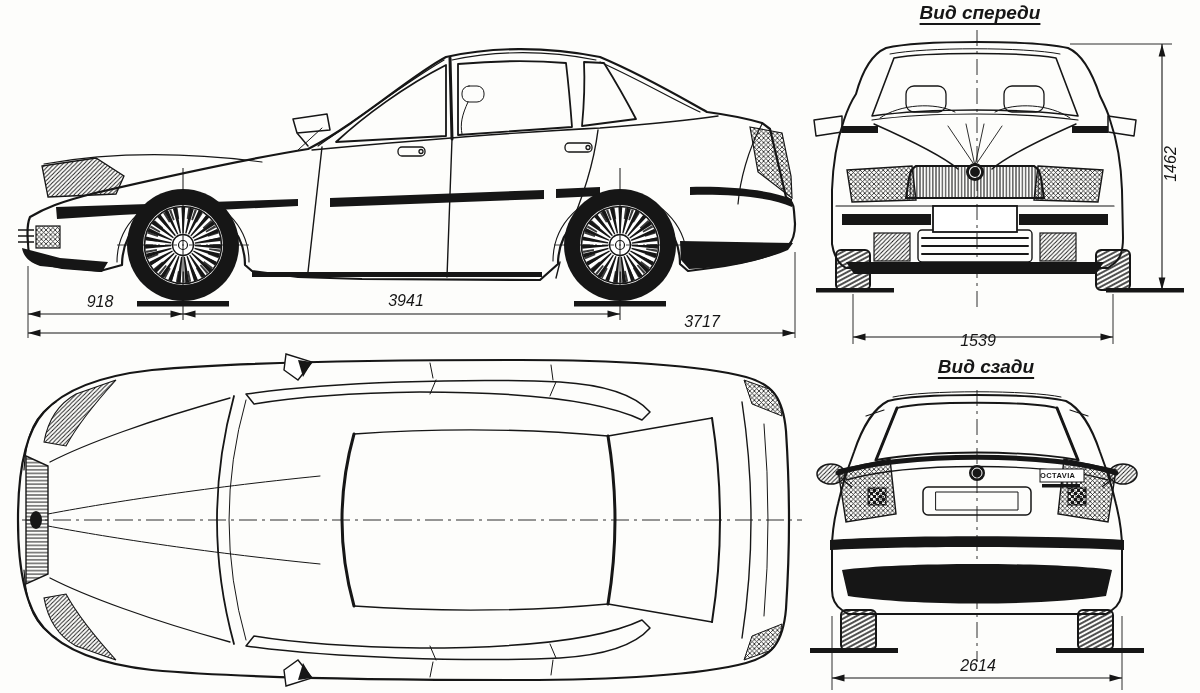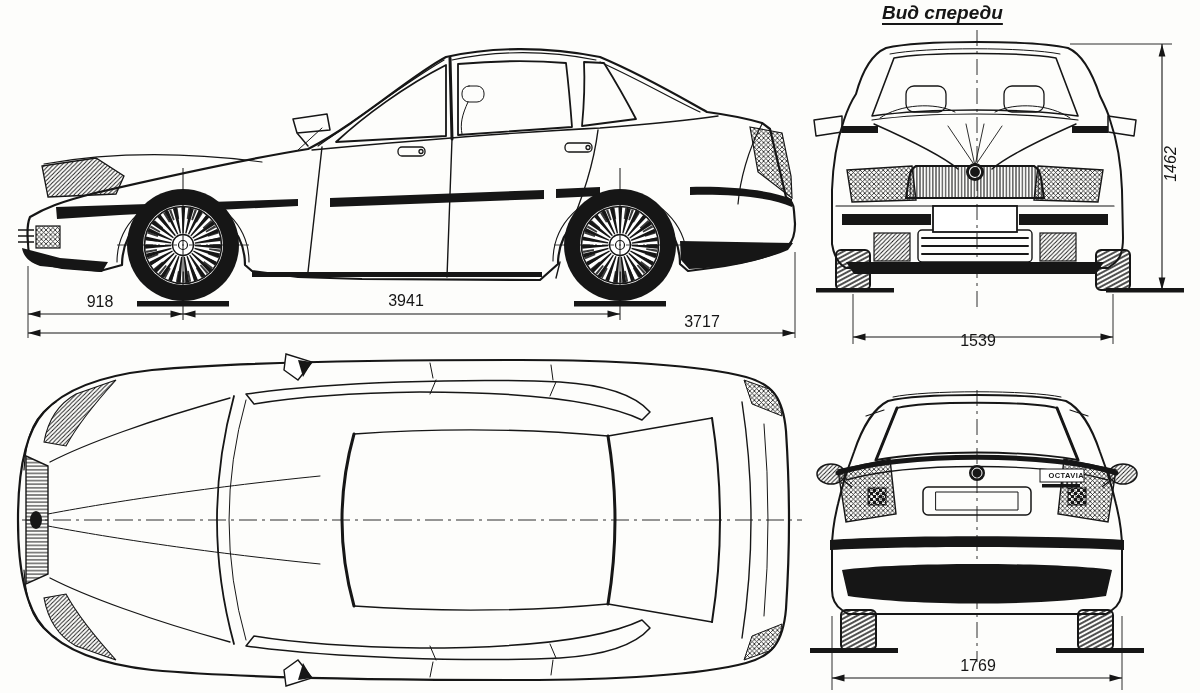--- a/index.html
+++ b/index.html
@@ -1,28 +1,28 @@
 <!DOCTYPE html>
 <html><head>
 <meta charset="utf-8">
 <style>
   html,body{margin:0;padding:0;background:#e8e8e8;}
   #canvas{position:relative;width:1200px;height:693px;background:#fdfdfb;overflow:hidden;
           font-family:"Liberation Sans",sans-serif;color:#161616;}
   #canvas svg{position:absolute;}
-  .lbl{position:absolute;font-size:16px;font-weight:500;color:#161616;
+  .lbl{position:absolute;font-style:italic;font-size:16px;font-weight:500;color:#161616;
        text-align:center;white-space:nowrap;}
   .title{position:absolute;font-style:italic;font-weight:bold;font-size:19px;color:#161616;
-         text-decoration:underline;text-underline-offset:4px;
+         text-align:center;text-decoration:underline;text-underline-offset:4px;
          text-decoration-thickness:2px;white-space:nowrap;}
   .dim-rot{position:absolute;left:1147px;top:138px;width:48px;height:52px;display:flex;
            align-items:center;justify-content:center;transform:rotate(-90deg);
            font-style:italic;font-size:16px;color:#161616;white-space:nowrap;}
   .badge{position:absolute;left:1040px;top:470px;width:44px;height:12px;font-size:7.5px;
-         font-weight:bold;letter-spacing:.4px;text-align:right;color:#161616;line-height:12px;}
+         font-weight:bold;letter-spacing:.4px;text-align:left;color:#161616;line-height:12px;}
 </style>
 </head>
 <body>
 
 <div id="canvas">
 
 <svg width="0" height="0">
   <defs>
     <pattern id="diag" width="4.2" height="4.2" patternUnits="userSpaceOnUse">
       <path d="M-1 1 L1 -1 M0 4.2 L4.2 0 M3.2 5.2 L5.2 3.2" stroke="#161616" stroke-width="0.9"></path>
@@ -290,23 +290,24 @@
     <path stroke-width="0.9" d="M 832 616 L 832 690 M 1122 616 L 1122 690"></path>
     <path stroke-width="1.1" d="M 832 678 L 1122 678"></path>
   </g>
   <g>
     <use href="#arr" transform="translate(832,678)"></use>
     <use href="#arr" transform="translate(1122,678) rotate(180)"></use>
   </g>
 </svg>
 
 <div class="title" style="left:882px;top:2px;width:196px">Вид спереди</div>
+<div class="title" style="left:888px;top:356px;width:196px">Вид сзади</div>
 
 <div class="lbl" style="left:55px;top:293px;width:90px">918</div>
 <div class="lbl" style="left:356px;top:292px;width:100px">3941</div>
 <div class="lbl" style="left:652px;top:313px;width:100px">3717</div>
 <div class="lbl" style="left:928px;top:332px;width:100px">1539</div>
-<div class="lbl" style="left:928px;top:657px;width:100px">1769</div>
+<div class="lbl" style="left:928px;top:657px;width:100px">2614</div>
 <div class="dim-rot">1462</div>
 
 <div class="badge">OCTAVIA</div>
 
 </div>
 
 </body></html>

